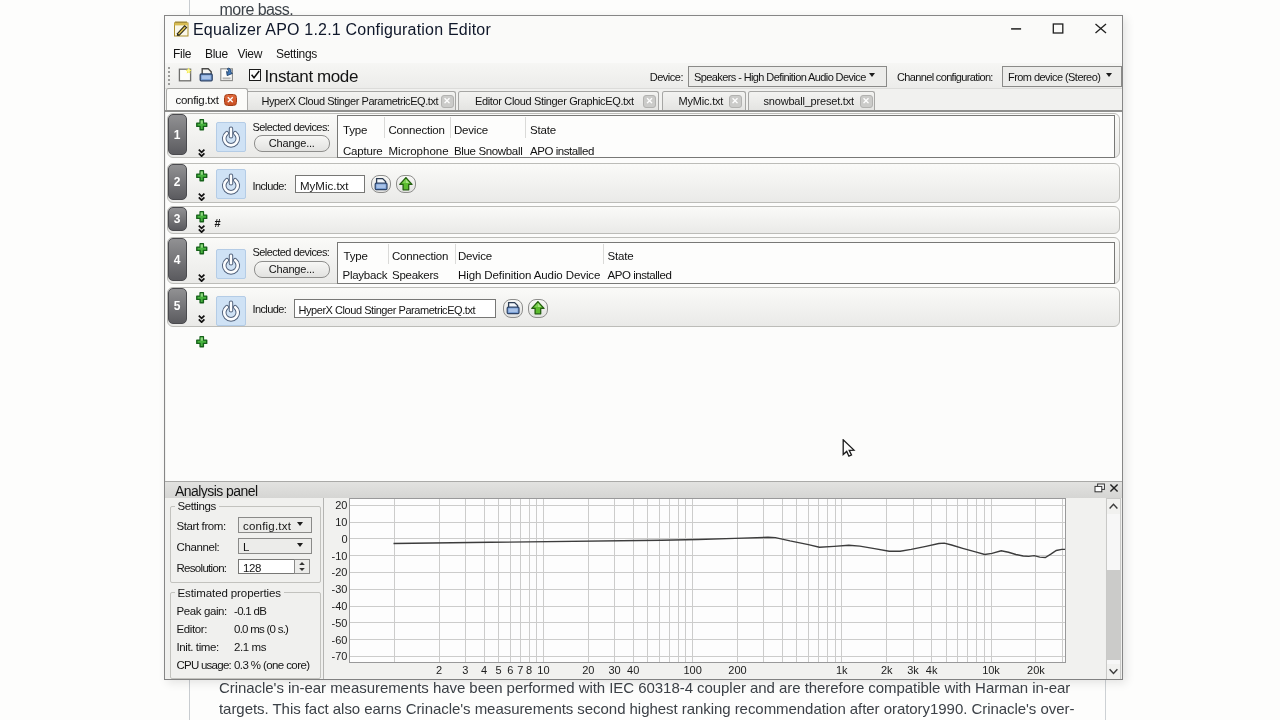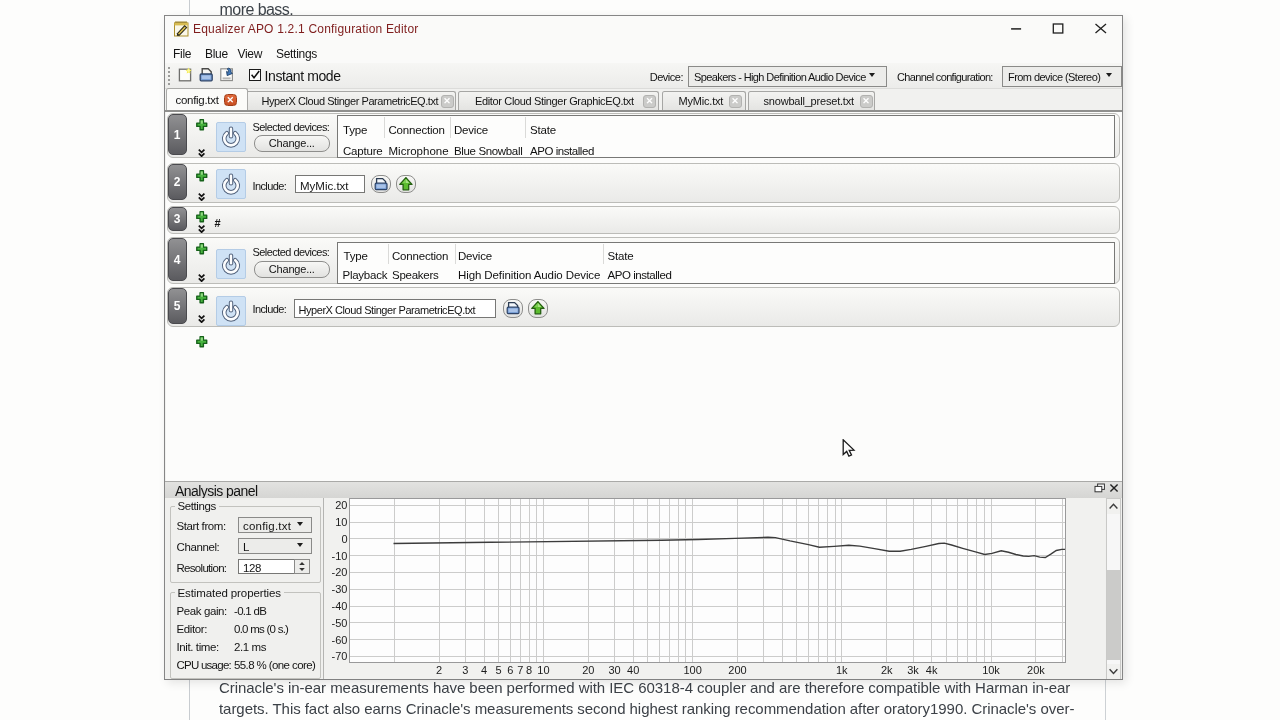--- a/index.html
+++ b/index.html
@@ -37,21 +37,21 @@
 <div class="a" id="win" style="left:164px;top:15px;width:957px;height:663px;border:1px solid #868686;background:#f1f1ef;box-shadow:3px 3px 9px rgba(0,0,0,0.10)"></div>
 
 <div class="a" style="left:165px;top:16px;width:957px;height:47px;background:#fafaf9"></div>
 <svg class="a" style="left:173.5px;top:20.5px" width="15" height="16" viewBox="0 0 15 16">
   <rect x="0.5" y="2" width="13.5" height="13" fill="#faf7e8" stroke="#ab8f2c" stroke-width="1"></rect>
   <rect x="0.5" y="2" width="13.5" height="2.4" fill="#d8bc52"></rect>
   <path d="M1 2 L2 0.4 L3 2 L4 0.4 L5 2 L6 0.4 L7 2 L8 0.4 L9 2 L10 0.4 L11 2 L12 0.4 L13 2" fill="none" stroke="#9a7f22" stroke-width="0.9"></path>
   <path d="M3.2 12.8 L10.6 4.8 L12.6 6.6 L5 14.4 Z" fill="#e5c74e" stroke="#33301e" stroke-width="1.1"></path>
   <path d="M2.8 14.9 L3.3 12.6 L5.2 14.3 Z" fill="#23211a"></path>
 </svg>
-<div class="a t" style="left:193px;top:23px;font-size:12px;letter-spacing:0.2px;color:#7f1d1d">Equalizer APO 1.2.1 Configuration Editor</div>
+<div class="a t" style="left:193px;top:23px;font-size:16px;letter-spacing:0.2px;color:#0f172a">Equalizer APO 1.2.1 Configuration Editor</div>
 <svg class="a" style="left:1007px;top:21px" width="102" height="16" viewBox="0 0 102 16">
   <line x1="4.1" y1="7.9" x2="14.1" y2="7.9" stroke="#1f1f1f" stroke-width="1.5"></line>
   <rect x="46.3" y="3" width="9.5" height="9" fill="none" stroke="#1f1f1f" stroke-width="1.3"></rect>
   <line x1="88.5" y1="3" x2="99" y2="12" stroke="#1f1f1f" stroke-width="1.3"></line>
   <line x1="99" y1="3" x2="88.5" y2="12" stroke="#1f1f1f" stroke-width="1.3"></line>
 </svg>
 
 <div class="a t" style="left:173px;top:48px;letter-spacing:-0.3px">File</div>
 <div class="a t" style="left:205px;top:48px;letter-spacing:-0.3px">Blue</div>
 <div class="a t" style="left:237.5px;top:48px;letter-spacing:-0.3px">View</div>
@@ -75,21 +75,21 @@
 <svg class="a" style="left:218.5px;top:66.5px" width="15" height="15" viewBox="0 0 15 15">
   <rect x="1.8" y="1.8" width="11.6" height="11.8" fill="#fbfbf9" stroke="#8a8a88" stroke-width="1.1"></rect>
   <rect x="3.6" y="10.4" width="8" height="2" fill="#b8b8b6"></rect>
   <path d="M9.4 1.2 C11.8 1.6 12.6 3.4 11.8 5.2 L13.4 6.4 L8.2 8.6 L7.6 4.4 L9.2 5.4 C9.8 4 9.4 2.6 8.2 2 Z" fill="#4178b8" stroke="#1c3d66" stroke-width="0.9"></path>
 </svg>
 
 <div class="a" style="left:248.5px;top:69px;width:10.4px;height:10.4px;background:#fdfdfd;border:1.4px solid #1a1a1a"></div>
 <svg class="a" style="left:250.2px;top:70px" width="11" height="11" viewBox="0 0 11 11">
   <path d="M1.6 4.8 L4.0 7.8 L9.2 1.0" fill="none" stroke="#111" stroke-width="1.5"></path>
 </svg>
-<div class="a t" style="left:264.5px;top:70px;font-size:14px;letter-spacing:-0.4px">Instant mode</div>
+<div class="a t" style="left:264.5px;top:70px;font-size:17px;letter-spacing:-0.4px">Instant mode</div>
 <div class="a t" style="left:683px;top:70.5px;font-size:11px;letter-spacing:-0.5px;transform:translateX(-100%)">Device:</div>
 <div class="a combo" style="left:687.5px;top:65.5px;width:197px;height:19px"></div>
 <div class="a t" style="left:694px;top:70.5px;font-size:11px;letter-spacing:-0.6px">Speakers - High Definition Audio Device</div>
 <div class="a arr" style="left:869px;top:73px"></div>
 <div class="a t" style="left:897px;top:70.5px;font-size:11px;letter-spacing:-0.65px">Channel configuration:</div>
 <div class="a combo" style="left:1001.5px;top:65.5px;width:118px;height:19px"></div>
 <div class="a t" style="left:1008px;top:70.5px;font-size:11px;letter-spacing:-0.55px">From device (Stereo)</div>
 <div class="a arr" style="left:1106px;top:73px"></div>
 
 <div class="a" style="left:245.5px;top:90.8px;width:208px;height:19.5px;background:linear-gradient(#f3f3f1,#e3e3e1);border:1px solid #a6a6a4;border-bottom:none;border-radius:2.5px 2.5px 0 0"></div>
@@ -300,21 +300,21 @@
 </svg>
 <div class="a" style="left:169.5px;top:591.8px;width:149px;height:85px;border:1px solid #c2c2be;border-radius:2px"></div>
 <div class="a t11" style="left:174.5px;top:586.5px;background:#f0f0ee;padding:0 3px;letter-spacing:-0.1px">Estimated properties</div>
 <div class="a t11" style="left:176.5px;top:605.3px">Peak gain:</div>
     <div class="a t11" style="left:234px;top:605.3px;letter-spacing:-0.7px">-0.1 dB</div>
 <div class="a t11" style="left:176.5px;top:623.4px">Editor:</div>
     <div class="a t11" style="left:234px;top:623.4px;letter-spacing:-0.75px">0.0 ms (0 s.)</div>
 <div class="a t11" style="left:176.5px;top:641px">Init. time:</div>
     <div class="a t11" style="left:234px;top:641px">2.1 ms</div>
 <div class="a t11" style="left:176.5px;top:659px;letter-spacing:-0.75px">CPU usage:</div>
-    <div class="a t11" style="left:234px;top:659px;letter-spacing:-0.6px">55.8 % (one core)</div>
+    <div class="a t11" style="left:234px;top:659px;letter-spacing:-0.6px">0.3 % (one core)</div>
 
 <svg class="a" style="left:322.5px;top:497.5px;background:#f1f1ef;border-left:1px solid #b4b4b2" width="781" height="182" viewBox="0 0 781 182">
   <rect x="25.5" y="0.5" width="715.5" height="163.5" fill="#fdfdfd"></rect>
   <g stroke="#cccccb" stroke-width="1" shape-rendering="crispEdges">
     <line x1="70.2" y1="1" x2="70.2" y2="164"></line>
     <line x1="115.1" y1="1" x2="115.1" y2="164"></line>
         <line x1="141.4" y1="1" x2="141.4" y2="164"></line>
         <line x1="160" y1="1" x2="160" y2="164"></line>
         <line x1="174.5" y1="1" x2="174.5" y2="164"></line>
         <line x1="186.3" y1="1" x2="186.3" y2="164"></line>

